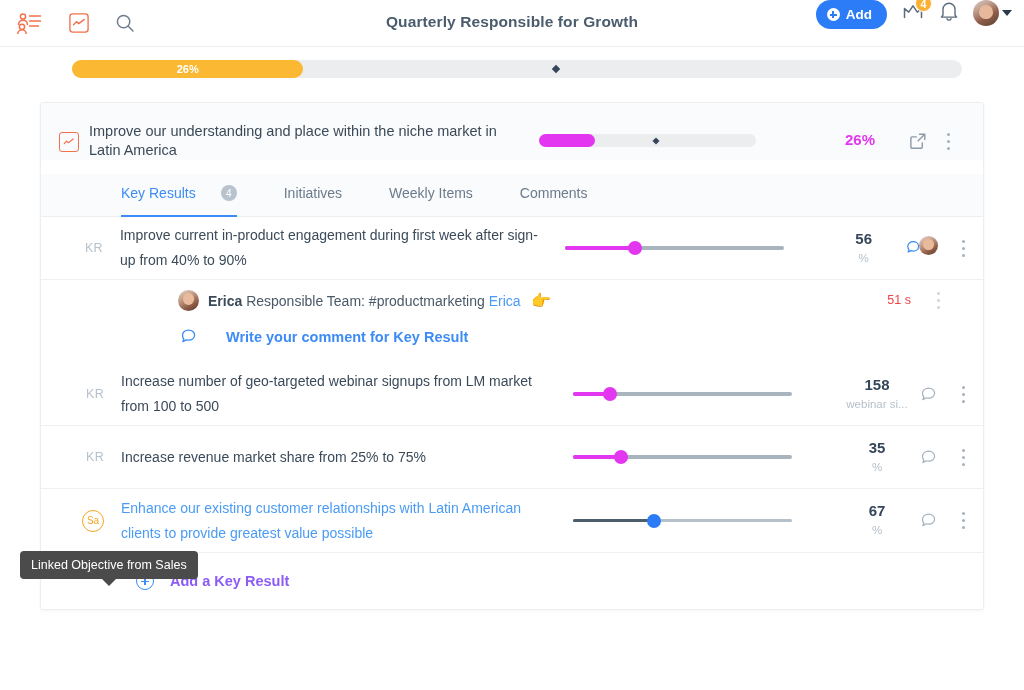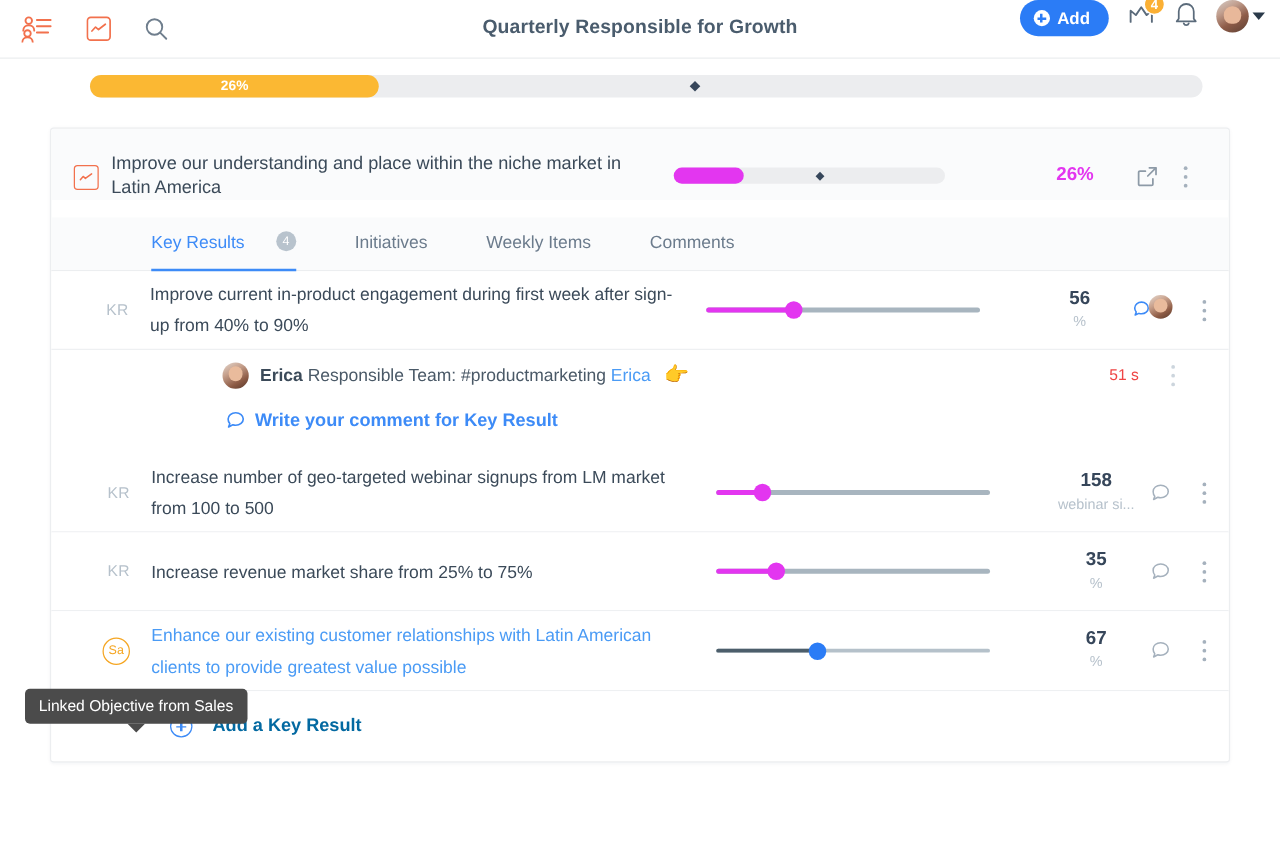--- a/index.html
+++ b/index.html
@@ -391,36 +391,36 @@
   .c-time {
     margin-left: auto;
     font-size: 12.5px;
     color: #ef4444;
     padding-right: 26px;
   }
   .c-kebab-pad { padding-right: 43px; }
   .write-comment {
     display: flex;
     align-items: center;
-    gap: 6px;
+    gap: 28px;
     padding: 8px 0 18px 140px;
     color: #3d8bf7;
     font-size: 14.5px;
     font-weight: bold;
     cursor: pointer;
   }
   .bubble-icon { width: 17px; height: 17px; }
 
   
   .add-kr {
     display: flex;
     align-items: center;
     gap: 16px;
     padding: 19px 0 19px 95px;
-    color: #0369a1;
+    color: #8b5cf6;
     font-size: 14.5px;
     font-weight: bold;
     cursor: pointer;
     background: #fff;
   }
   .plus-outline {
     width: 18px; height: 18px;
     border: 1.4px solid #3d8bf7;
     border-radius: 50%;
     position: relative;

